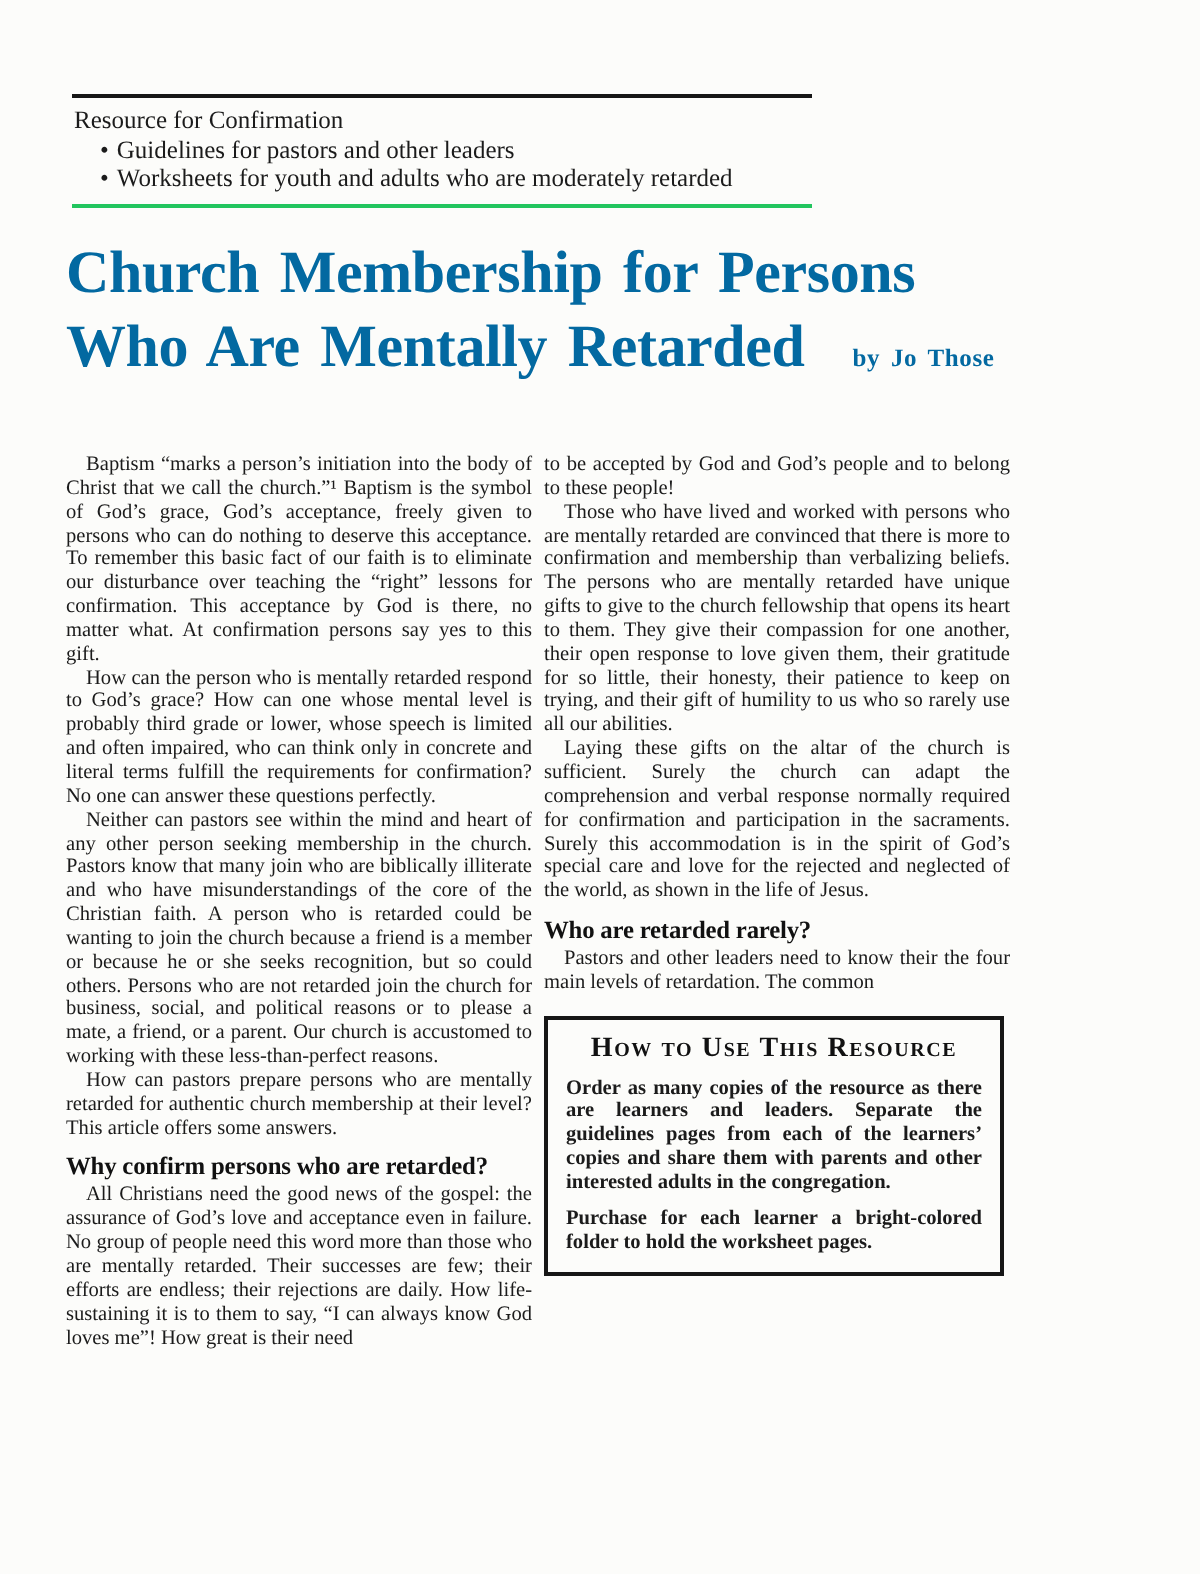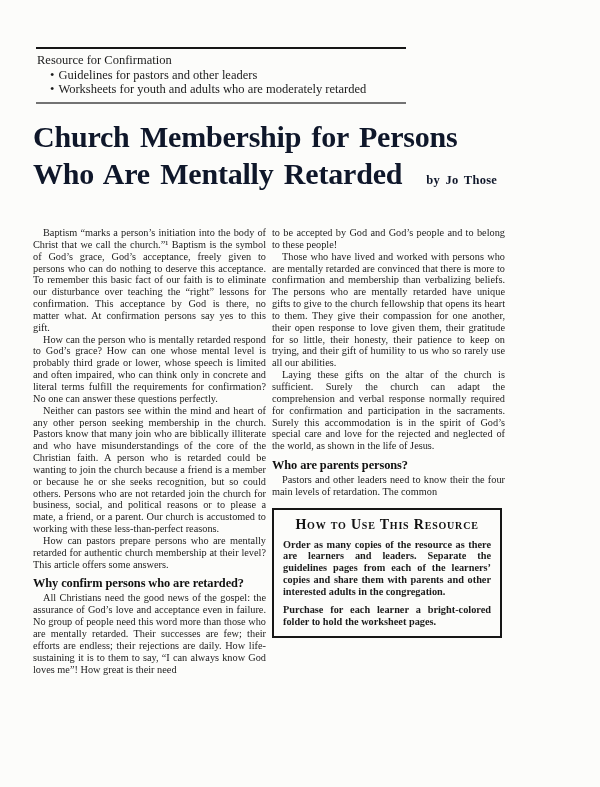--- a/index.html
+++ b/index.html
@@ -10,31 +10,31 @@
     margin:0 auto;
     background:#fcfcfa;
     color:#1b1b1b;
     font-family:"Liberation Serif", serif;
     overflow:hidden;
   }
   
   .header-box{
     position:absolute;left:36px;top:47px;width:369px;
     border-top:2px solid #161616;
-    border-bottom:2px solid #737373;
+    border-bottom:2px solid #22c55e;
     padding:4px 0 6px 1px;
   }
   .hb-title{font-size:12.5px;line-height:15px;}
   .hb-bullet{font-size:12.5px;line-height:14px;padding-left:13px;}
   .hb-bullet .marker{margin-right:4px;}
   
   .title-block{
     position:absolute;left:33px;top:118px;width:540px;
     font-weight:bold;font-size:30px;line-height:37px;
-    word-spacing:3px;letter-spacing:-0.2px;color:#0f172a;
+    word-spacing:3px;letter-spacing:-0.2px;color:#0369a1;
   }
   .byline{
     font-size:12.5px;font-weight:bold;margin-left:24px;
     word-spacing:2px;letter-spacing:0.3px;
   }
   
   .columns{
     position:absolute;left:33px;top:227px;width:489px;
     display:flex;gap:6px;
   }
@@ -96,21 +96,21 @@
       <p>Neither can pastors see within the mind and heart of any other person seeking membership in the church. Pastors know that many join who are biblically illiterate and who have misunderstandings of the core of the Christian faith. A person who is retarded could be wanting to join the church because a friend is a member or because he or she seeks recognition, but so could others. Persons who are not retarded join the church for business, social, and political reasons or to please a mate, a friend, or a parent. Our church is accustomed to working with these less-than-perfect reasons.</p>
       <p>How can pastors prepare persons who are mentally retarded for authentic church membership at their level? This article offers some answers.</p>
       <div class="sec-heading">Why confirm persons who are retarded?</div>
       <p>All Christians need the good news of the gospel: the assurance of God’s love and acceptance even in failure. No group of people need this word more than those who are mentally retarded. Their successes are few; their efforts are endless; their rejections are daily. How life-sustaining it is to them to say, “I can always know God loves me”! How great is their need</p>
     </div>
 
     <div class="col">
       <p class="noindent">to be accepted by God and God’s people and to belong to these people!</p>
       <p>Those who have lived and worked with persons who are mentally retarded are convinced that there is more to confirmation and membership than verbalizing beliefs. The persons who are mentally retarded have unique gifts to give to the church fellowship that opens its heart to them. They give their compassion for one another, their open response to love given them, their gratitude for so little, their honesty, their patience to keep on trying, and their gift of humility to us who so rarely use all our abilities.</p>
       <p>Laying these gifts on the altar of the church is sufficient. Surely the church can adapt the comprehension and verbal response normally required for confirmation and participation in the sacraments. Surely this accommodation is in the spirit of God’s special care and love for the rejected and neglected of the world, as shown in the life of Jesus.</p>
-      <div class="sec-heading">Who are parents persons?</div>
+      <div class="sec-heading">Who are retarded rarely?</div>
       <p>Pastors and other leaders need to know their the four main levels of retardation. The common</p>
 
       <div class="sidebar">
         <div class="sidebar-title">How to Use This Resource</div>
         <p>Order as many copies of the resource as there are learners and leaders. Separate the guidelines pages from each of the learners’ copies and share them with parents and other interested adults in the congregation.</p>
         <p>Purchase for each learner a bright-colored folder to hold the worksheet pages.</p>
       </div>
     </div>
 
   </div>

